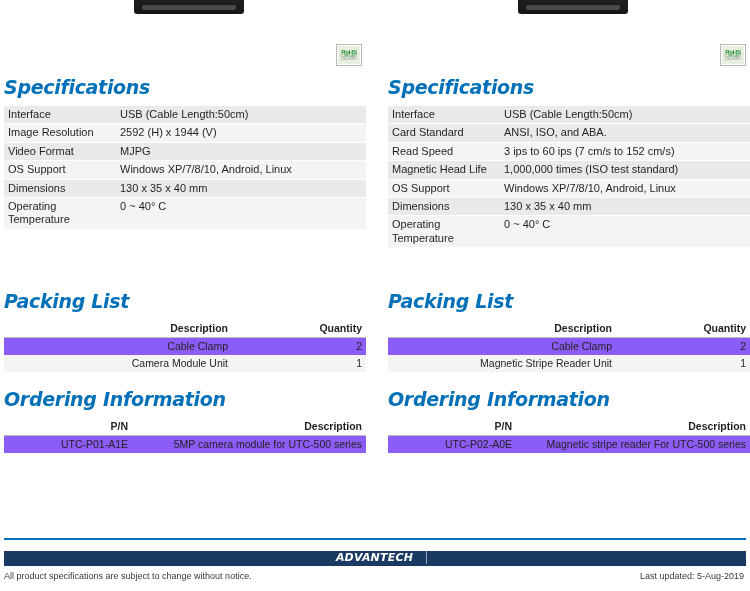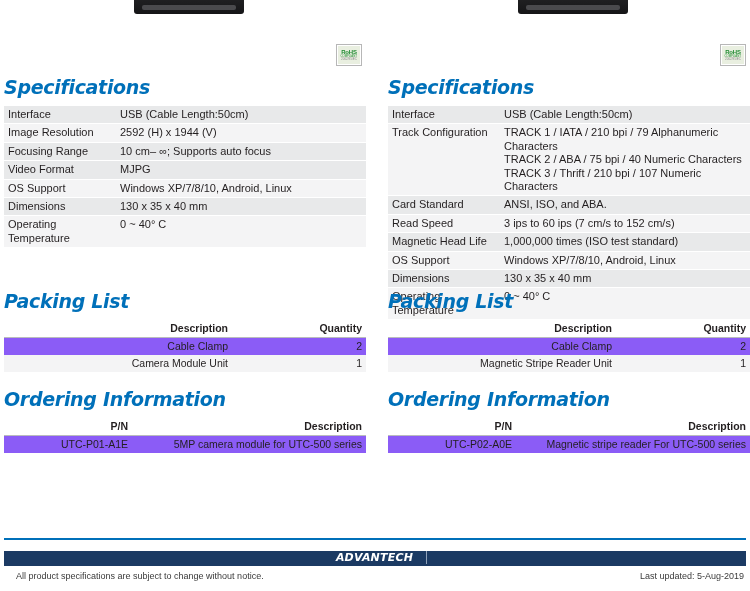--- a/index.html
+++ b/index.html
@@ -184,21 +184,21 @@
     box-sizing: border-box;
   }
   .footer-tag {
     color: #ffffff;
     font-size: 11px;
     font-weight: bold;
     padding-left: 10px;
   }
   .footer-note {
     position: absolute;
-    left: 16px;
+    left: 4px;
     top: 571px;
     font-size: 9px;
     color: #3a3a3a;
   }
   .footer-date {
     position: absolute;
     right: 6px;
     top: 571px;
     font-size: 9px;
     color: #3a3a3a;
@@ -229,24 +229,20 @@
     <div class="blk" style="top:106px;">
       <table class="spec">
         <tbody id="left-specs">
             <tr class="odd">
               <td class="k">Interface</td>
               <td class="v multiline">USB (Cable Length:50cm)</td>
             </tr>
             <tr class="even">
               <td class="k">Image Resolution</td>
               <td class="v multiline">2592 (H) x 1944 (V)</td>
-            </tr>
-            <tr class="odd">
-              <td class="k">Focusing Range</td>
-              <td class="v multiline">10 cm– ∞; Supports auto focus</td>
             </tr>
             <tr class="odd">
               <td class="k">Video Format</td>
               <td class="v multiline">MJPG</td>
             </tr>
             <tr class="even">
               <td class="k">OS Support</td>
               <td class="v multiline">Windows XP/7/8/10, Android, Linux</td>
             </tr>
             <tr class="odd">
@@ -325,27 +321,20 @@
     </div>
 
     <h2 class="section blk" style="top:76px;">Specifications</h2>
     <div class="blk" style="top:106px;">
       <table class="spec">
         <tbody id="right-specs">
             <tr class="odd">
               <td class="k">Interface</td>
               <td class="v multiline">USB (Cable Length:50cm)</td>
             </tr>
-            <tr class="even">
-              <td class="k">Track Configuration</td>
-              <td class="v multiline">TRACK 1 / IATA / 210 bpi / 79 Alphanumeric
-Characters
-TRACK 2 / ABA / 75 bpi / 40 Numeric Characters
-TRACK 3 / Thrift / 210 bpi / 107 Numeric Characters</td>
-            </tr>
             <tr class="odd">
               <td class="k">Card Standard</td>
               <td class="v multiline">ANSI, ISO, and ABA.</td>
             </tr>
             <tr class="even">
               <td class="k">Read Speed</td>
               <td class="v multiline">3 ips to 60 ips (7 cm/s to 152 cm/s)</td>
             </tr>
             <tr class="odd">
               <td class="k">Magnetic Head Life</td>

